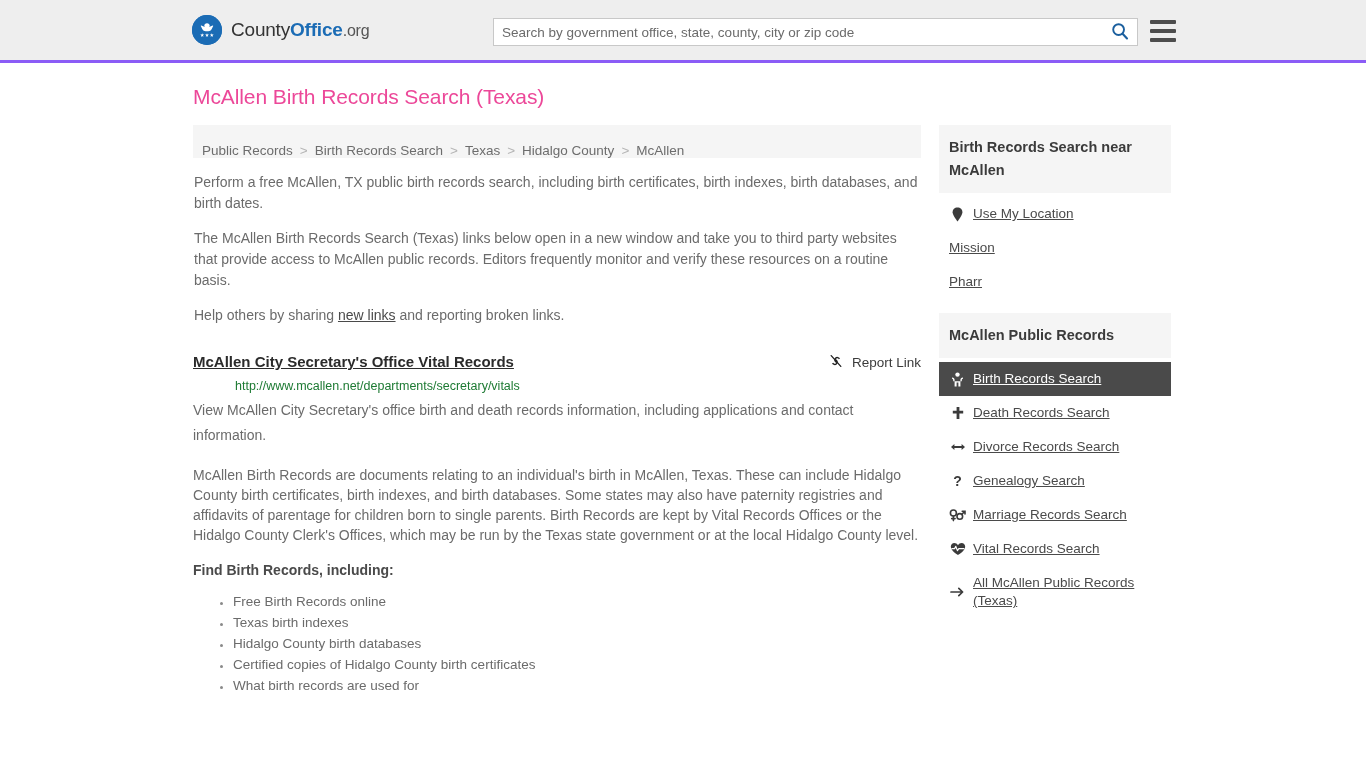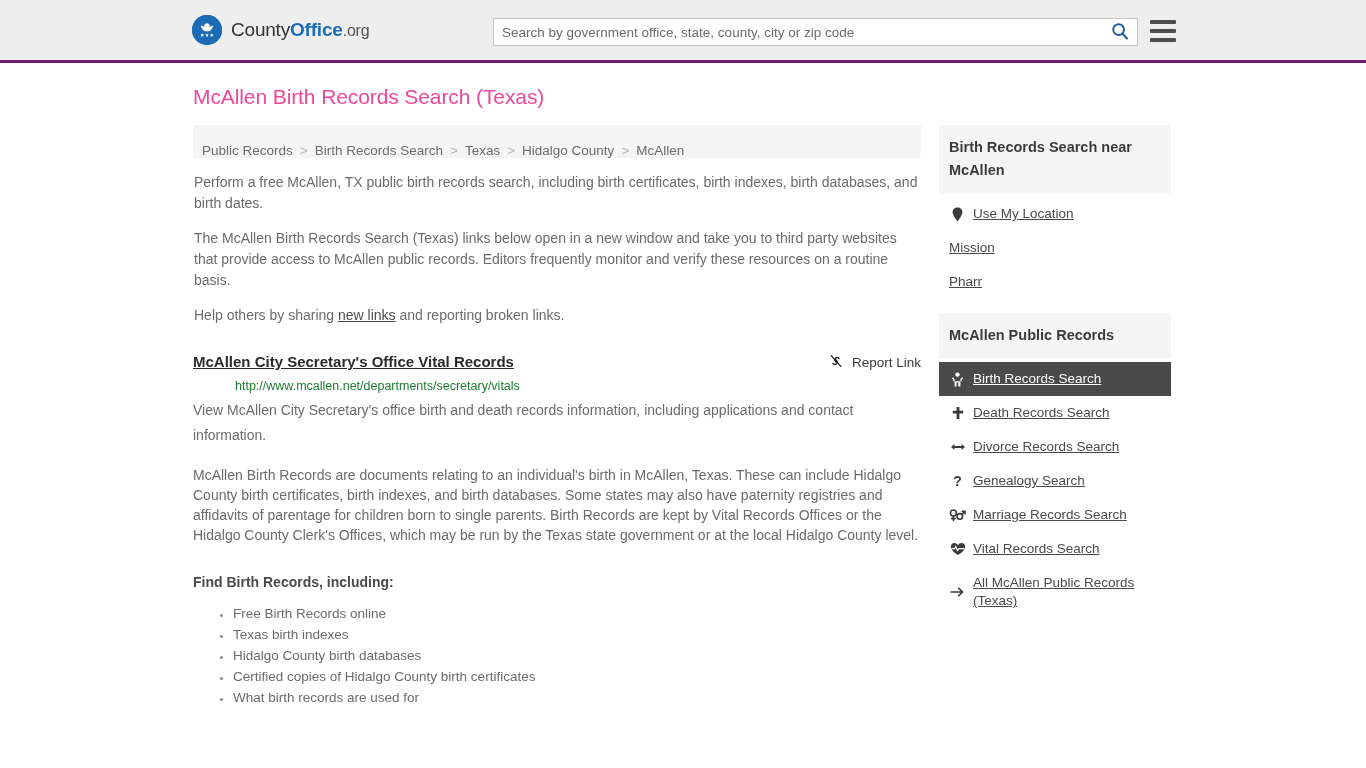--- a/index.html
+++ b/index.html
@@ -9,21 +9,21 @@
     background: #ffffff;
     font-family: "Liberation Sans", sans-serif;
     overflow: hidden;
   }
 
   
   .site-header {
     width: 100%;
     height: 63px;
     background: #eeeeee;
-    border-bottom: 3px solid #701a75;
+    border-bottom: 3px solid #8b5cf6;
     display: flex;
     align-items: center;
     position: relative;
   }
   .brand {
     display: flex;
     align-items: center;
     margin-left: 192px;
     text-decoration: none;
   }
@@ -217,21 +217,21 @@
   .section-body {
     font-size: 14px;
     line-height: 20px;
     color: #6b6b6b;
     margin-top: 17px;
   }
   .sub-head {
     font-size: 14px;
     font-weight: bold;
     color: #4a4a4a;
-    margin-top: 29px;
+    margin-top: 17px;
   }
   .bullets {
     margin: 11px 0 0 0;
     padding-left: 40px;
     list-style: disc;
   }
   .bullets li {
     font-size: 13.5px;
     color: #6b6b6b;
     line-height: 20px;

